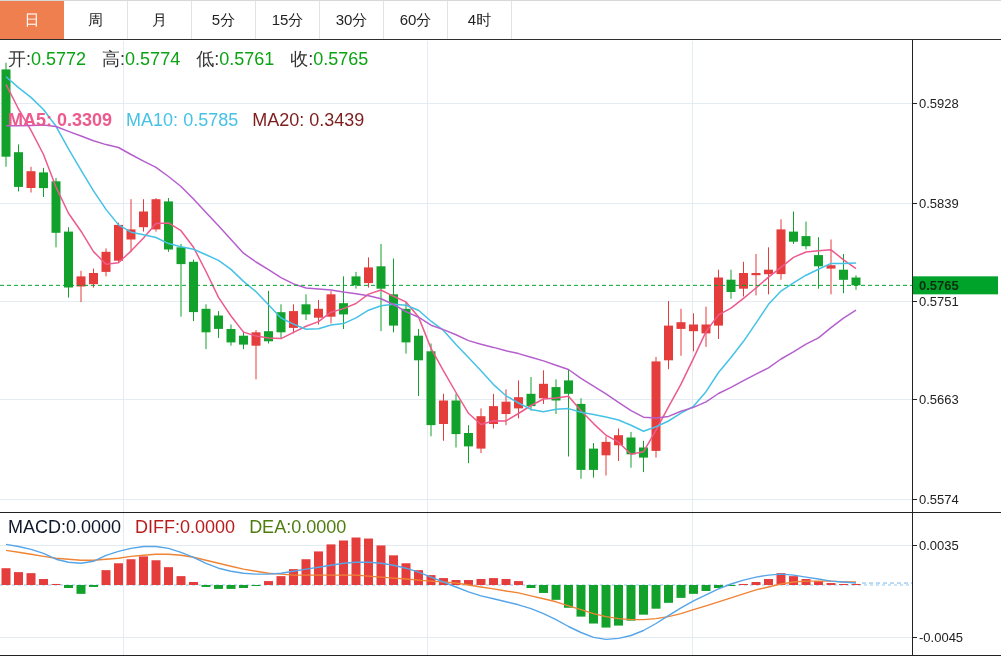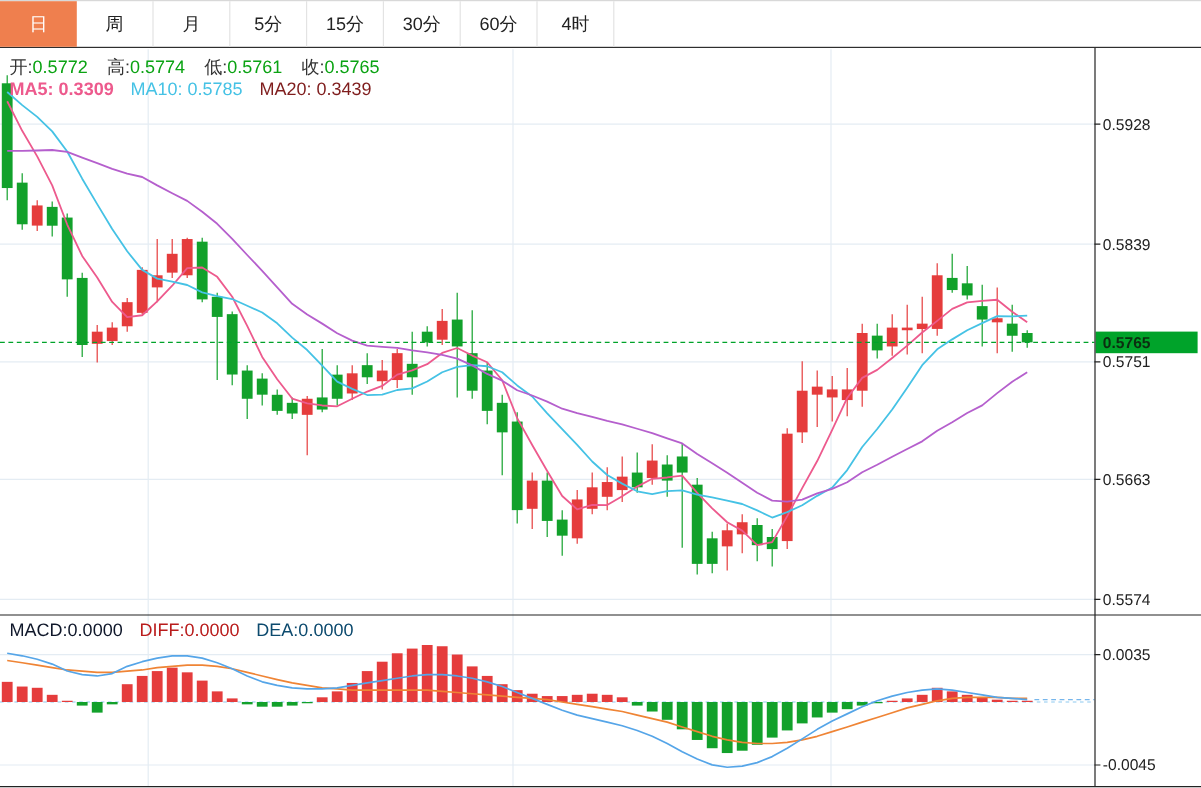--- a/index.html
+++ b/index.html
@@ -4,31 +4,31 @@
 <style>
   html,body{margin:0;padding:0;background:#fff;}
   body{width:1001px;height:657px;font-family:"Liberation Sans","DejaVu Sans",sans-serif;}
   .app{position:relative;width:1001px;height:657px;overflow:hidden;background:#fff;}
   .tabs{position:absolute;top:0;left:0;width:1001px;height:40px;display:flex;background:#fff;
         border-top:1px solid #d8d8d8;border-bottom:1px solid #2e2e2e;box-sizing:border-box;z-index:3;}
   .tab{width:64px;height:100%;display:flex;align-items:center;justify-content:center;
        font-size:15px;color:#222;border-right:1px solid #e3e3e3;box-sizing:border-box;cursor:pointer;}
   .tab.active{color:#fff;border-right:none;}
   #chart{position:absolute;top:0;left:0;z-index:1;}
-  .legend{position:absolute;z-index:2;font-size:15px;white-space:nowrap;letter-spacing:0;}
+  .legend{position:absolute;z-index:2;font-size:18px;white-space:nowrap;letter-spacing:0;}
   .legend span{display:inline-block;}
   .lbl{color:#333;}
   .val-g{color:#0ba313;margin-right:16px;}
   .sp{margin-right:14px;}
   .c-ma5{color:#ed5a8d;font-weight:bold;}
-  .c-ma10{color:#45c2e5;}
+  .c-ma10{color:#45c2e5;margin-top:44px;}
   .c-ma20{color:#7f1d1d;}
   .c-macd{color:#0f172a;}
   .c-diff{color:#b91c1c;}
-  .c-dea{color:#0c4a6e;}
+  .c-dea{color:#4d7c0f;}
   text.ax{font-size:13px;fill:#222;}
   text.tagtxt{font-size:13px;fill:#0b2e10;font-weight:bold;}
 </style>
 </head>
 <body>
 
 <div class="app">
   <div class="tabs" id="tabbar">
       <div class="tab active" style="background: rgb(239, 127, 78);">日</div>
       <div class="tab">周</div>

